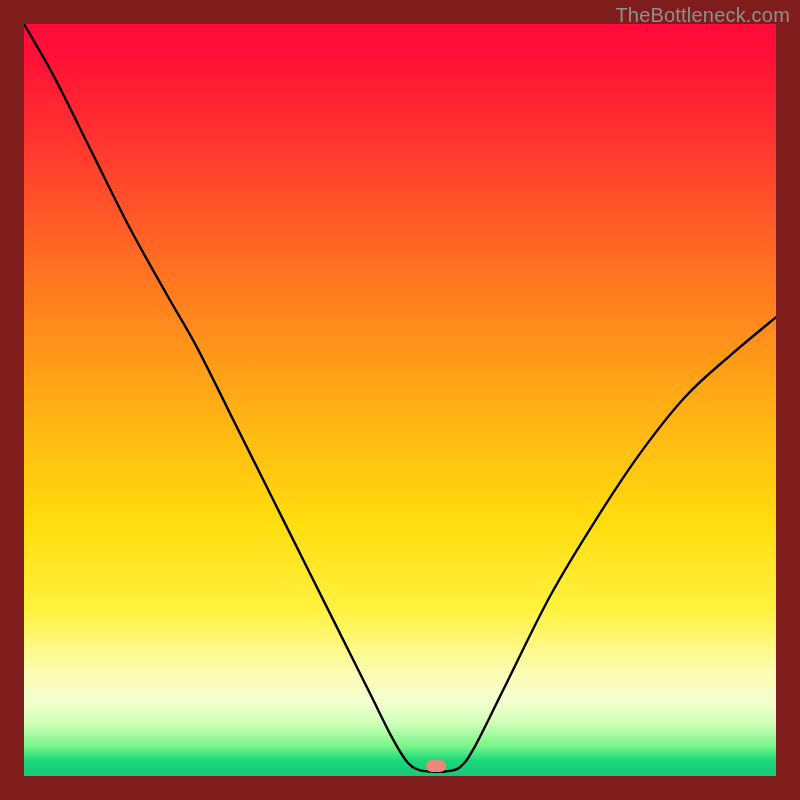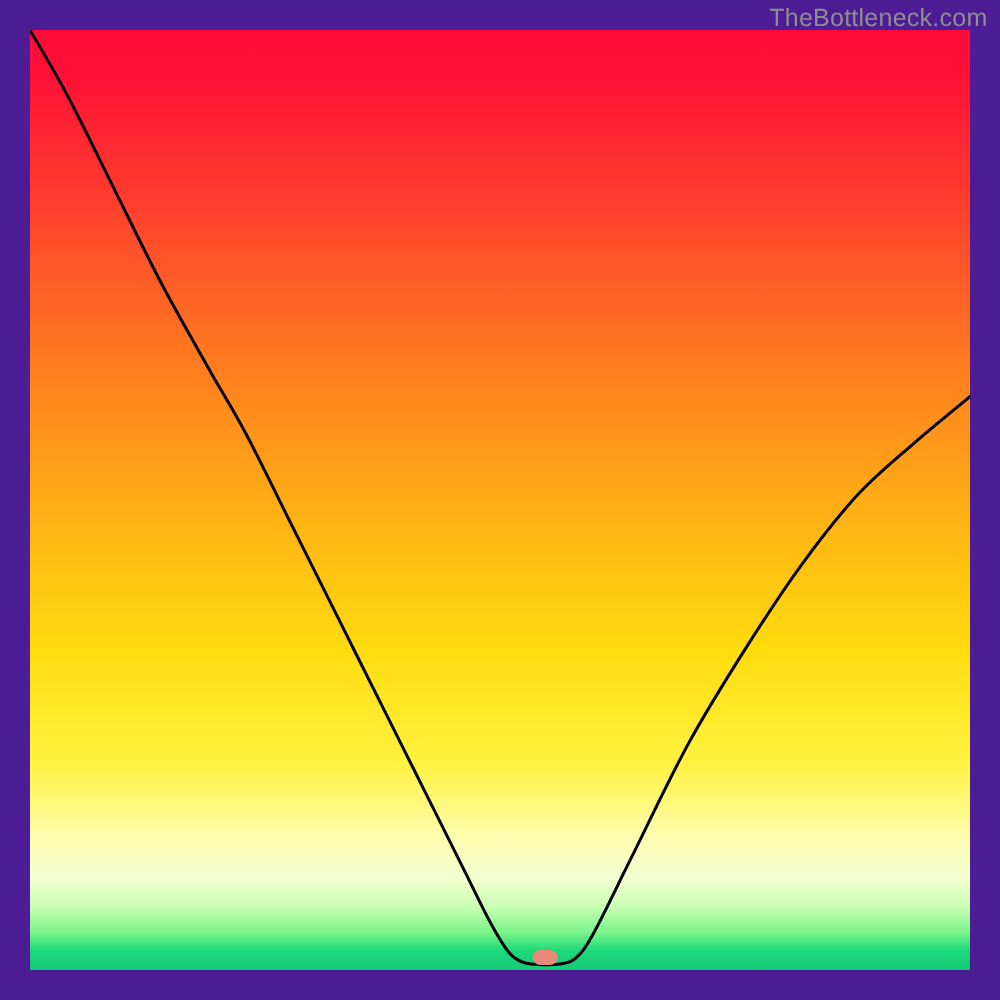--- a/index.html
+++ b/index.html
@@ -7,21 +7,21 @@
     padding: 0;
     width: 800px;
     height: 800px;
     background: #000;
     font-family: Arial, Helvetica, sans-serif;
   }
   .stage {
     position: relative;
     width: 800px;
     height: 800px;
-    background: #4c1d95;
+    background: #7f1d1d;
   }
   .plot {
     position: absolute;
     left: 24px;
     top: 24px;
     width: 752px;
     height: 752px;
     overflow: hidden;
   }
   .gradient {

